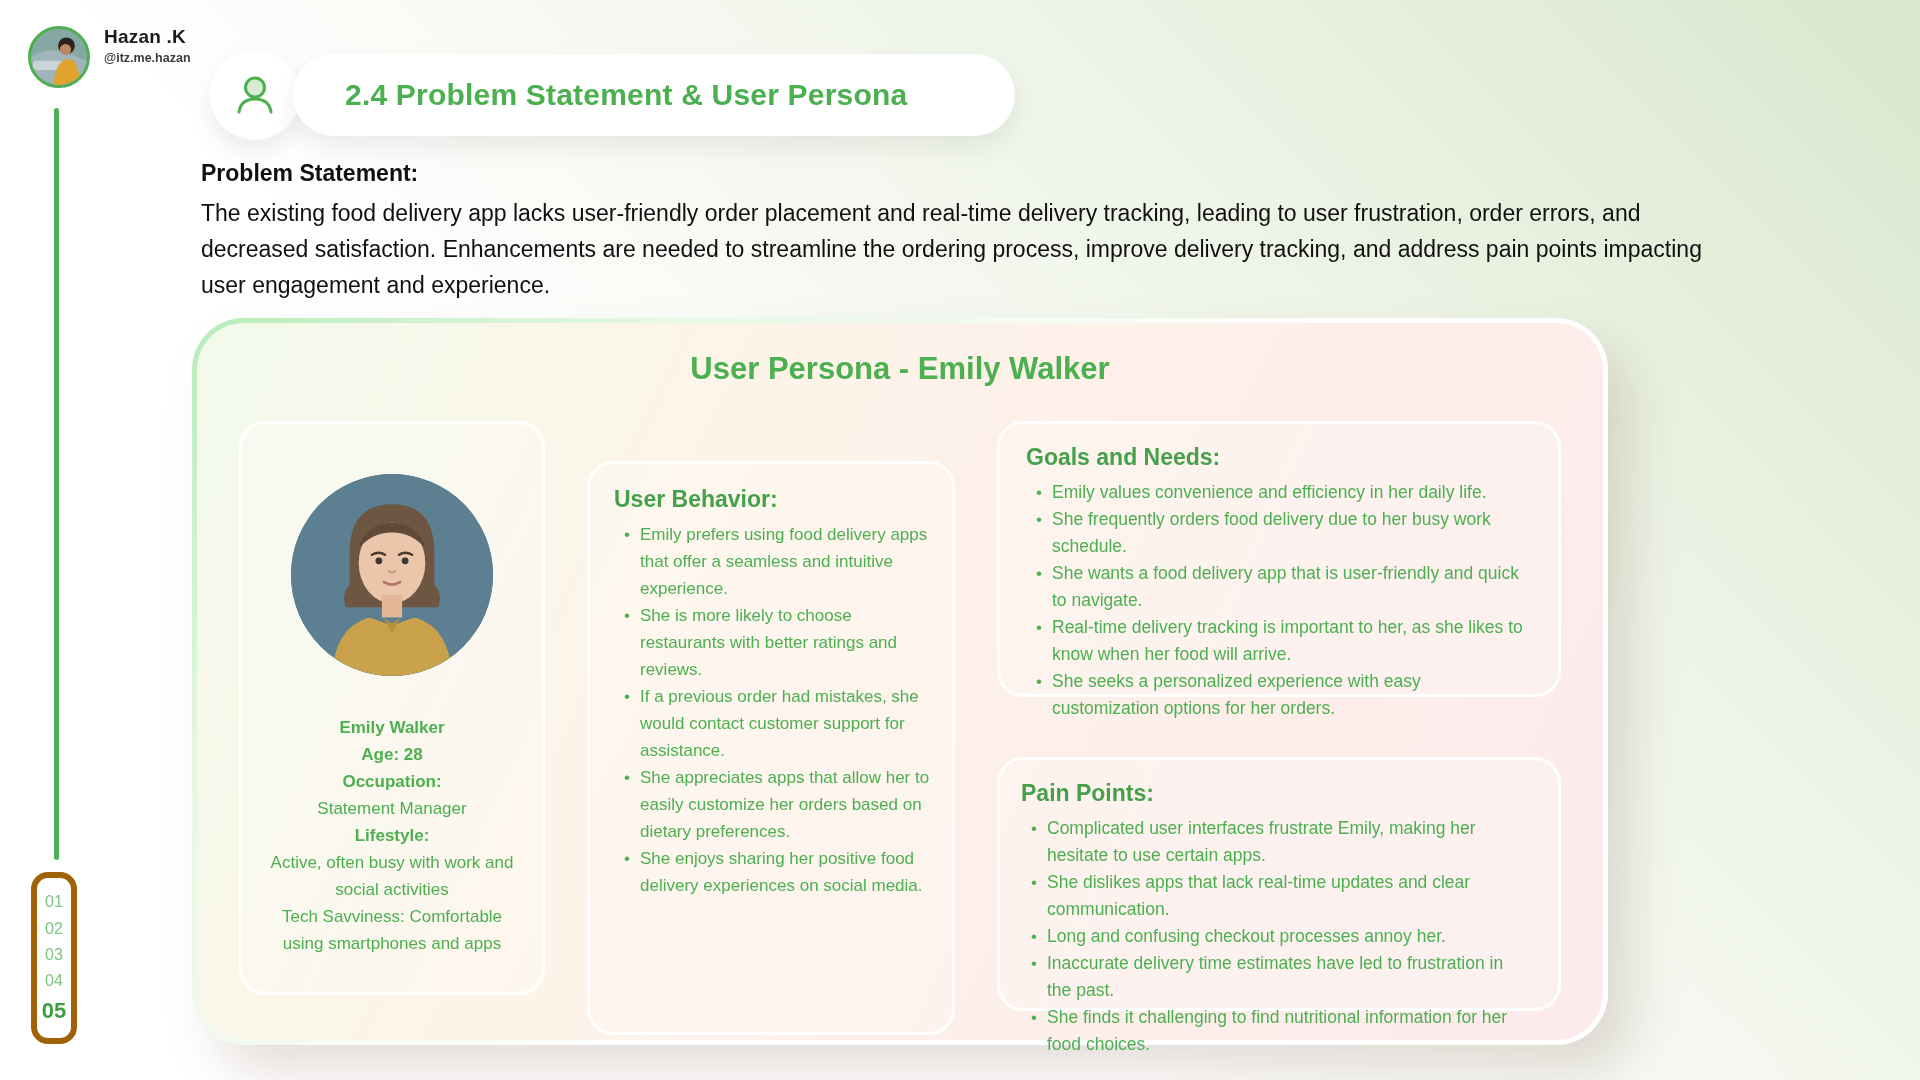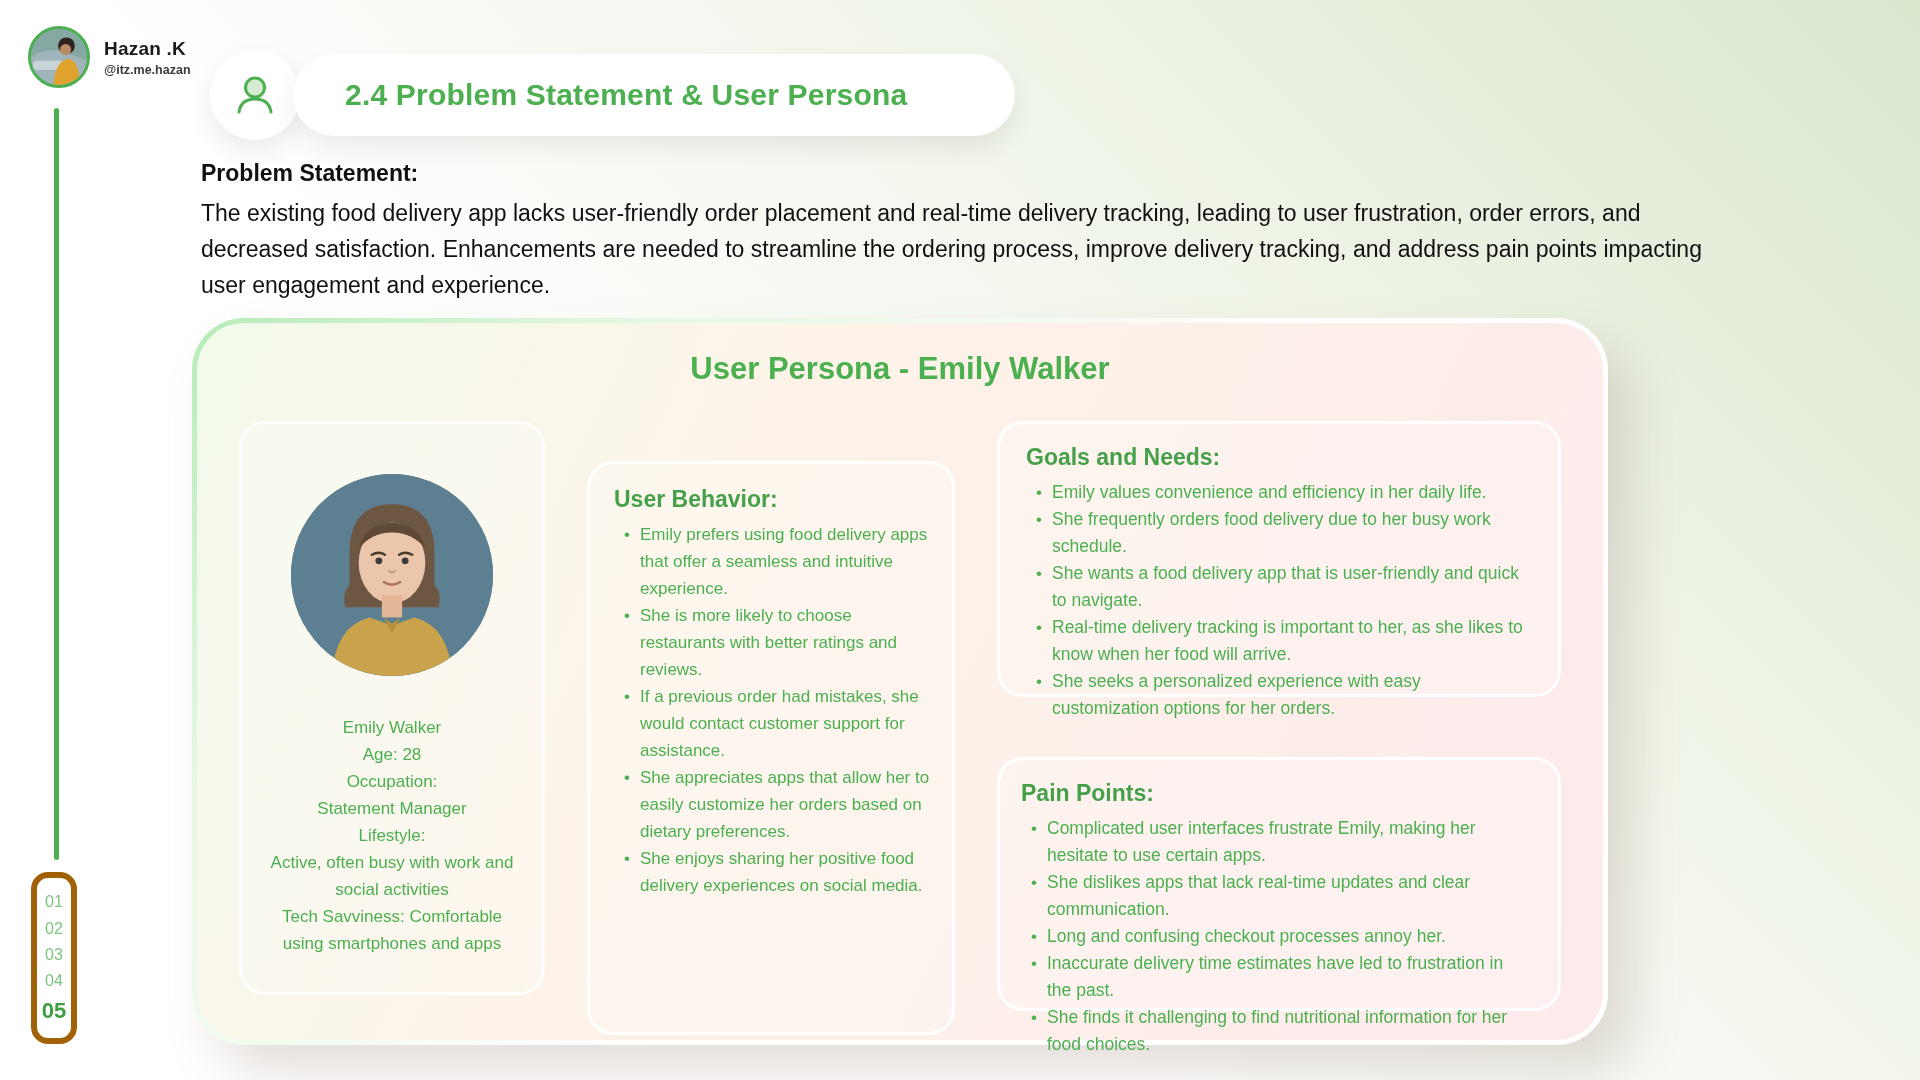--- a/index.html
+++ b/index.html
@@ -4,21 +4,21 @@
 <style>
   * { margin:0; padding:0; box-sizing:border-box; }
   html,body { width:1920px; height:1080px; overflow:hidden; }
   body {
     font-family:"Liberation Sans", sans-serif;
     background:linear-gradient(225deg, #d9e7cd 0%, #edf3e5 28%, #ffffff 62%);
     position:relative; color:#1a1a1a;
   }
 
   
-  .profile { position:absolute; left:28px; top:26px; display:flex; align-items:center; gap:14px; }
+  .profile { position:absolute; left:28px; top:26px; display:flex; align-items:flex-start; gap:14px; }
   .avatar {
     width:62px; height:62px; border-radius:50%;
     border:3px solid #4CAF50; overflow:hidden; background:#7fa8a0; flex:0 0 auto;
   }
   .profile-name { font-size:19px; font-weight:bold; color:#1b1b1b; letter-spacing:.2px; }
   .profile-handle { font-size:12.5px; font-weight:bold; color:#3c3c3c; margin-top:3px; }
 
   
   .timeline-line {
     position:absolute; left:54px; top:108px; width:5px; height:752px;
@@ -70,21 +70,21 @@
   .persona-cols { display:flex; gap:42px; height:574px; }
   .pbox {
     border:3px solid rgba(255,255,255,0.95); border-radius:26px;
     background:rgba(255,255,255,0.25);
   }
 
   
   .photo-card { width:306px; height:100%; padding:46px 22px 0 22px; text-align:center; flex:0 0 auto; }
   .photo-circle { width:202px; height:202px; border-radius:50%; overflow:hidden; margin:4px auto 0 auto; background:#5d7f92; }
   .photo-lines { margin-top:38px; font-size:17px; line-height:27px; color:#4CAF50; }
-  .photo-lines .b { font-weight:normal; }
+  .photo-lines .b { font-weight:bold; }
 
   
   .behavior-card { width:368px; height:100%; padding:22px 22px 0 24px; flex:0 0 auto;margin-top:40px; }
   .sec-heading { font-size:23px; font-weight:bold; color:#45a049; margin-bottom:8px; }
   ul.bullets { list-style:none; }
   ul.bullets li {
     position:relative; padding-left:26px; font-size:17px; line-height:27px; color:#4CAF50;
   }
   ul.bullets li::before {
     content:"•"; position:absolute; left:10px; top:0; color:#4CAF50; font-size:17px;

